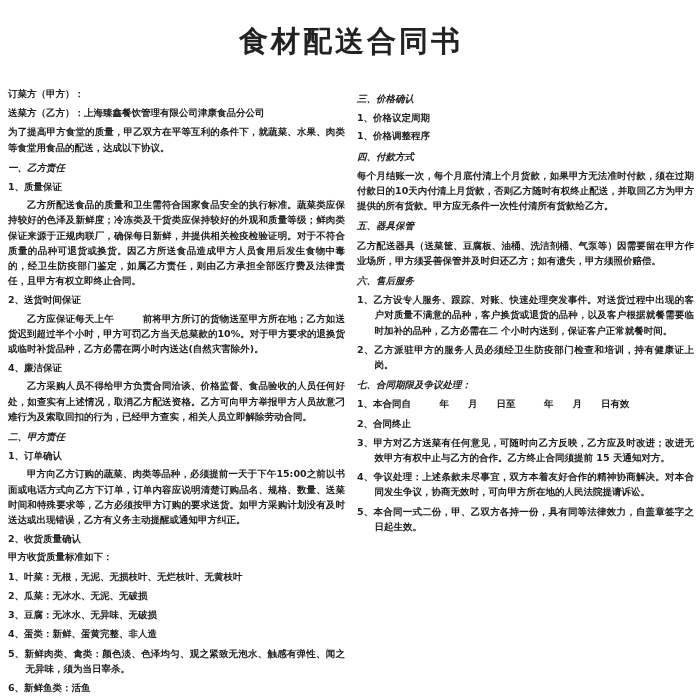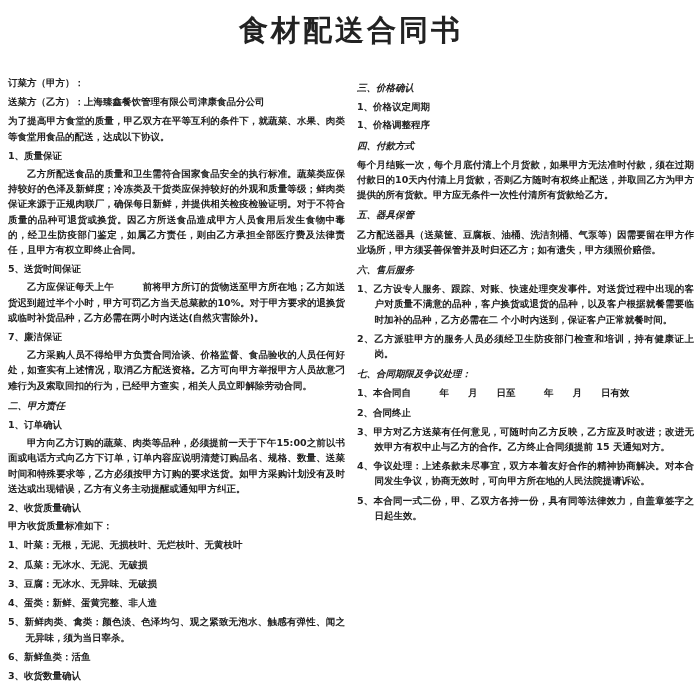--- a/index.html
+++ b/index.html
@@ -3,21 +3,21 @@
 <meta charset="utf-8">
 <style>
   * { margin: 0; padding: 0; box-sizing: border-box; }
   html, body { background: #ffffff; }
   body {
     width: 700px; height: 698px;
     overflow: hidden;
     font-family: "DejaVu Sans", sans-serif;
     color: #1b1b1b;
   }
-  .page { width: 700px; height: 514px; padding: 9px 6px 0 8px; }
+  .page { width: 700px; height: 514px; padding: 20px 6px 0 8px; }
   .doc-title {
     text-align: center;
     font-family: "DejaVu Serif", serif;
     font-weight: bold;
     font-size: 29px;
     letter-spacing: 3px;
     margin: 2px 0 24px 0;
     color: #222;
   }
   .columns { display: flex; gap: 12px; }
@@ -43,28 +43,29 @@
 
   <h1 class="doc-title">食材配送合同书</h1>
 
   <div class="columns">
 
     <div class="col">
       <div class="block">订菜方（甲方）：</div>
       <div class="block">送菜方（乙方）：上海臻鑫餐饮管理有限公司津康食品分公司</div>
       <div class="block">为了提高甲方食堂的质量，甲乙双方在平等互利的条件下，就蔬菜、水果、肉类等食堂用食品的配送，达成以下协议。</div>
 
+      <div class="block h-sec">一、乙方责任</div>
 
       <div class="block h-sub">1、质量保证</div>
       <div class="block indent">乙方所配送食品的质量和卫生需符合国家食品安全的执行标准。蔬菜类应保持较好的色泽及新鲜度；冷冻类及干货类应保持较好的外观和质量等级；鲜肉类保证来源于正规肉联厂，确保每日新鲜，并提供相关检疫检验证明。对于不符合质量的品种可退货或换货。因乙方所送食品造成甲方人员食用后发生食物中毒的，经卫生防疫部门鉴定，如属乙方责任，则由乙方承担全部医疗费及法律责任，且甲方有权立即终止合同。</div>
 
-      <div class="block h-sub">5、送货时间保证</div>
+      <div class="block h-sub">2、送货时间保证</div>
       <div class="block indent">乙方应保证每天上午　　　前将甲方所订的货物送至甲方所在地；乙方如送货迟到超过半个小时，甲方可罚乙方当天总菜款的10%。对于甲方要求的退换货或临时补货品种，乙方必需在两小时内送达(自然灾害除外)。</div>
 
-      <div class="block h-sub">7、廉洁保证</div>
+      <div class="block h-sub">4、廉洁保证</div>
       <div class="block indent">乙方采购人员不得给甲方负责合同洽谈、价格监督、食品验收的人员任何好处，如查实有上述情况，取消乙方配送资格。乙方可向甲方举报甲方人员故意刁难行为及索取回扣的行为，已经甲方查实，相关人员立即解除劳动合同。</div>
 
       <div class="block h-sec">二、甲方责任</div>
 
       <div class="block h-sub">1、订单确认</div>
       <div class="block indent">甲方向乙方订购的蔬菜、肉类等品种，必须提前一天于下午15:00之前以书面或电话方式向乙方下订单，订单内容应说明清楚订购品名、规格、数量、送菜时间和特殊要求等，乙方必须按甲方订购的要求送货。如甲方采购计划没有及时送达或出现错误，乙方有义务主动提醒或通知甲方纠正。</div>
 
       <div class="block h-sub">2、收货质量确认</div>
       <div class="block">甲方收货质量标准如下：</div>
 

